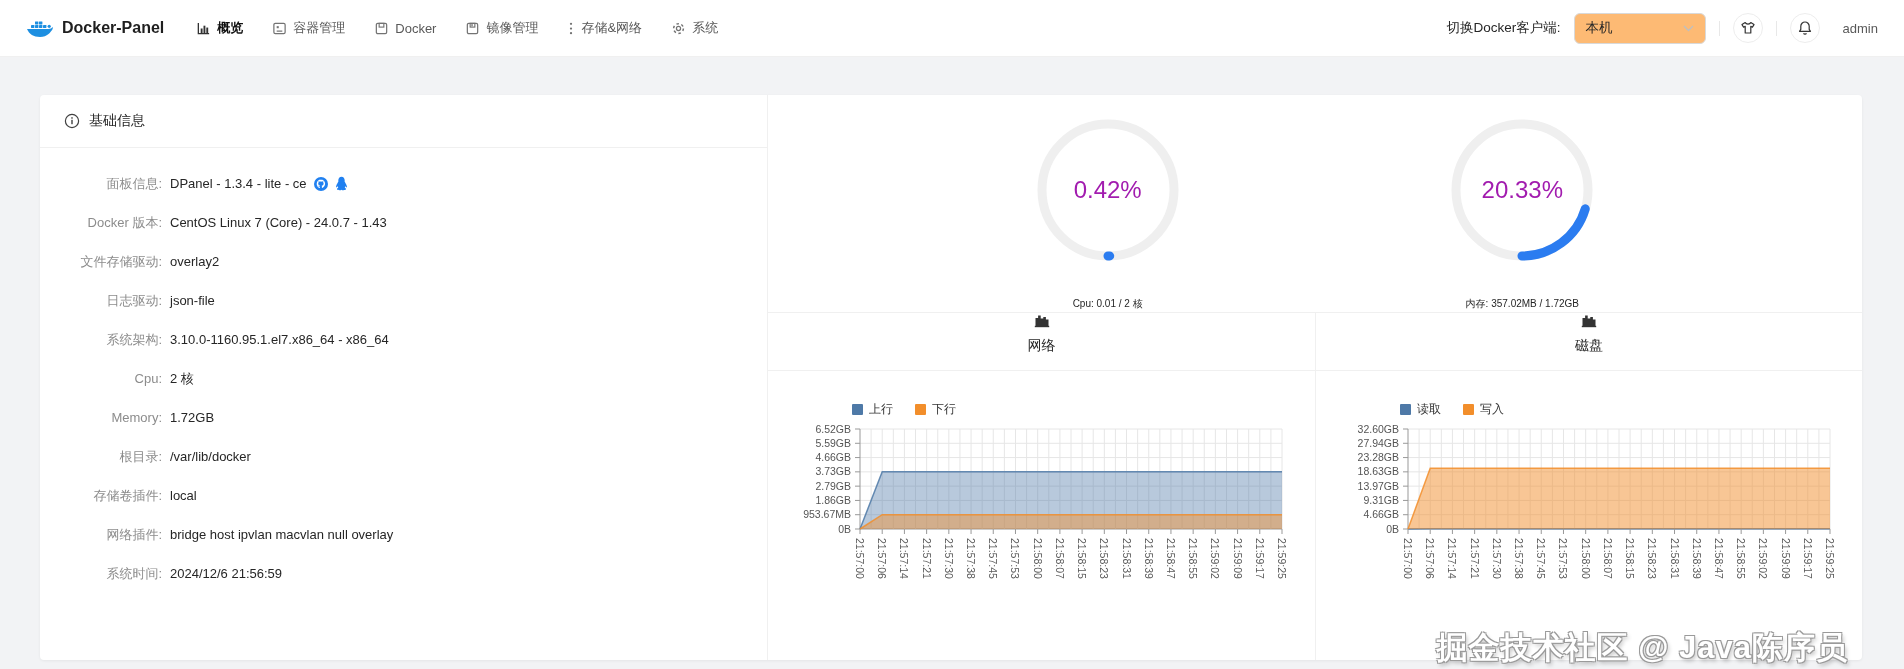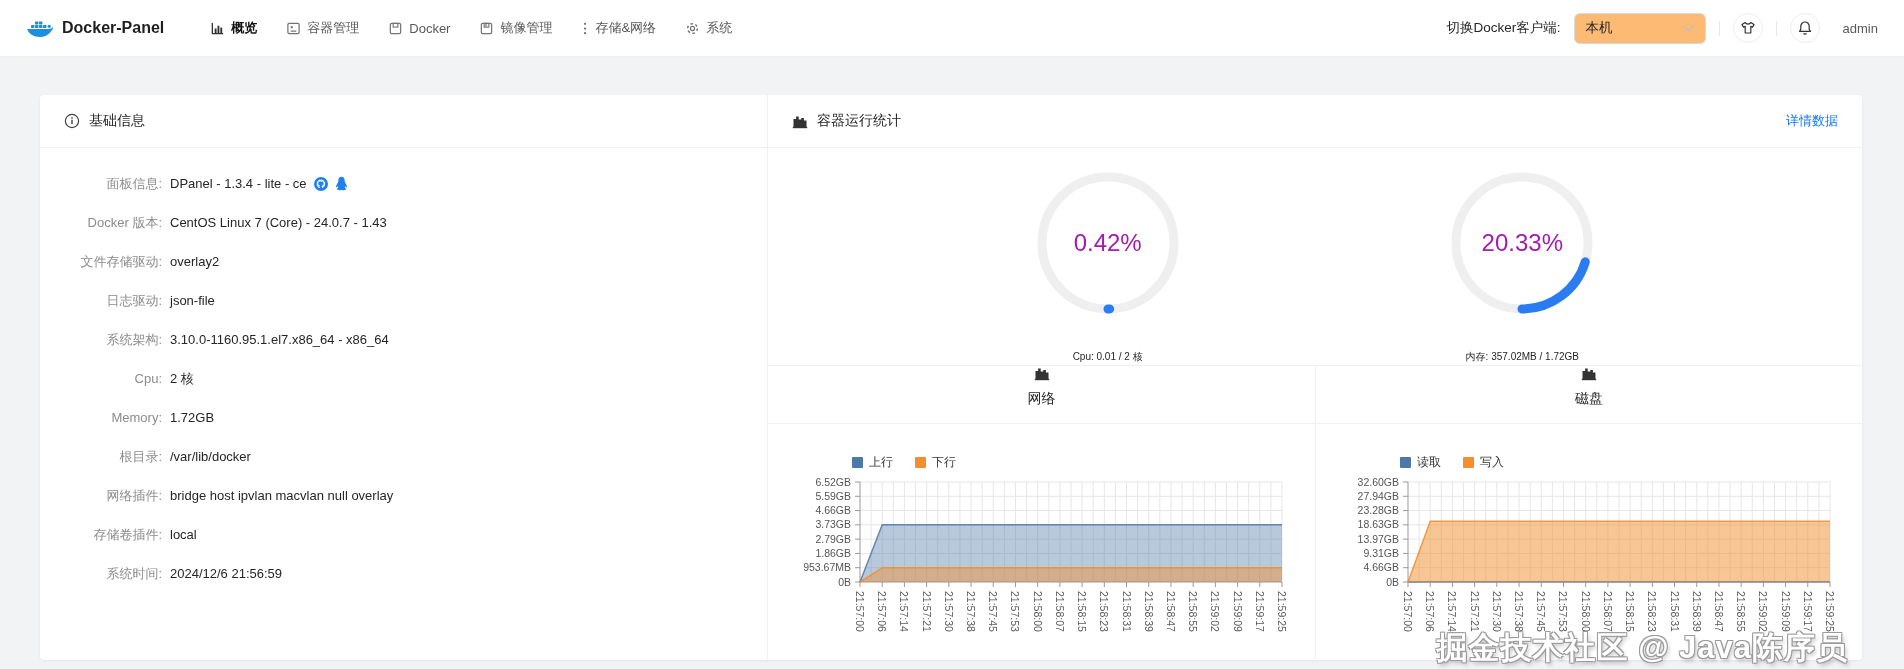--- a/index.html
+++ b/index.html
@@ -9,21 +9,21 @@
     background:#f2f3f5;
     font-family:"Liberation Sans","DejaVu Sans",sans-serif;
     color:#262626;
   }
   
   .navbar {
     position:absolute; top:0; left:0; width:1904px; height:57px;
     background:#fff; border-bottom:1px solid #f0f0f0;
     display:flex; align-items:center; padding:0 26px; z-index:3;
   }
-  .brand { display:flex; align-items:center; gap:9px; margin-right:46px; cursor:pointer; }
+  .brand { display:flex; align-items:center; gap:9px; margin-right:32px; cursor:pointer; }
   .brand-name { font-size:16px; font-weight:bold; color:#1f1f1f; }
   .nav-menu { display:flex; align-items:center; gap:29px; }
   .nav-item { display:flex; align-items:center; gap:6px; font-size:13px; color:#595959; cursor:pointer; white-space:nowrap; }
   .nav-item .nico { flex:none; }
   .nav-item.active { color:#111; font-weight:bold; }
   .nav-right { margin-left:auto; display:flex; align-items:center; gap:13px; }
   .switch-label { font-size:13.5px; color:#262626; }
   .client-select {
     width:132px; height:31px; border:1px solid #d9d9d9; border-radius:6px; background:#fdba74;
     display:flex; align-items:center; justify-content:space-between; padding:0 11px;
@@ -239,52 +239,42 @@
             <span>1.72GB</span>
           </span>
         </div>
         <div class="info-row">
           <span class="row-label">根目录:</span>
           <span class="row-value">
             <span>/var/lib/docker</span>
           </span>
         </div>
         <div class="info-row">
+          <span class="row-label">存储卷插件:</span>
+          <span class="row-value">
+            <span>local</span>
+          </span>
+        </div>
+        <div class="info-row">
           <span class="row-label">网络插件:</span>
           <span class="row-value">
             <span>bridge host ipvlan macvlan null overlay</span>
-          </span>
-        </div>
-        <div class="info-row">
-          <span class="row-label">存储卷插件:</span>
-          <span class="row-value">
-            <span>local</span>
           </span>
         </div>
         <div class="info-row">
           <span class="row-label">系统时间:</span>
           <span class="row-value">
             <span>2024/12/6 21:56:59</span>
           </span>
         </div>
       </div>
   </div>
 
   <div class="right-sec">
 
-    <div class="sec-header stats-header">
-      <span class="stats-title">
-        <svg width="16" height="15" viewBox="0 0 16 15">
-          <path d="M1.5 13.5 V5 h2.6 V2.6 h2.6 V5.6 h2.6 V4 h2.6 v2.6 h2.6 v6.9 z" fill="#333"></path>
-          <path d="M0.8 13.5 H15.2" stroke="#333" stroke-width="1.4"></path>
-        </svg>
-        <span>容器运行统计</span>
-      </span>
-      <span class="detail-link">详情数据</span>
-    </div>
 
     <div class="stats-body">
       <div class="gauge-block">
         <div class="gauge-wrap">
           <div class="gauge"><svg width="150" height="150" viewBox="0 0 150 150">
                 <circle cx="75" cy="75" r="66" fill="none" stroke="#efefef" stroke-width="9"></circle>
                 <g transform="translate(150,0) scale(-1,1)">
                   <circle cx="75" cy="75" r="66" fill="none" stroke="#2b7cf0" stroke-width="9" stroke-linecap="round" stroke-dasharray="1.7416989671501812 414.6902302738527" transform="rotate(90 75 75)"></circle>
                 </g>
               </svg></div>

